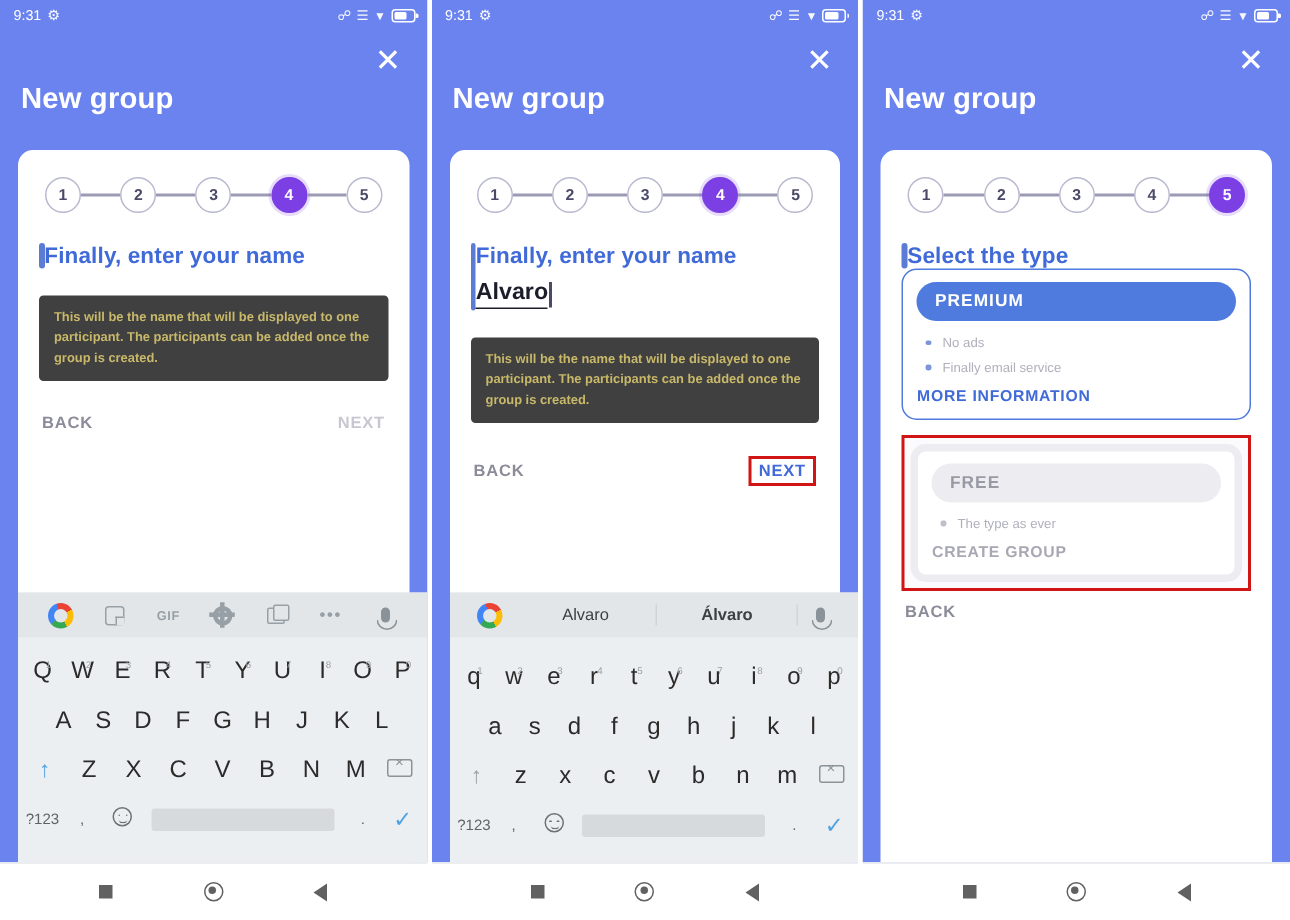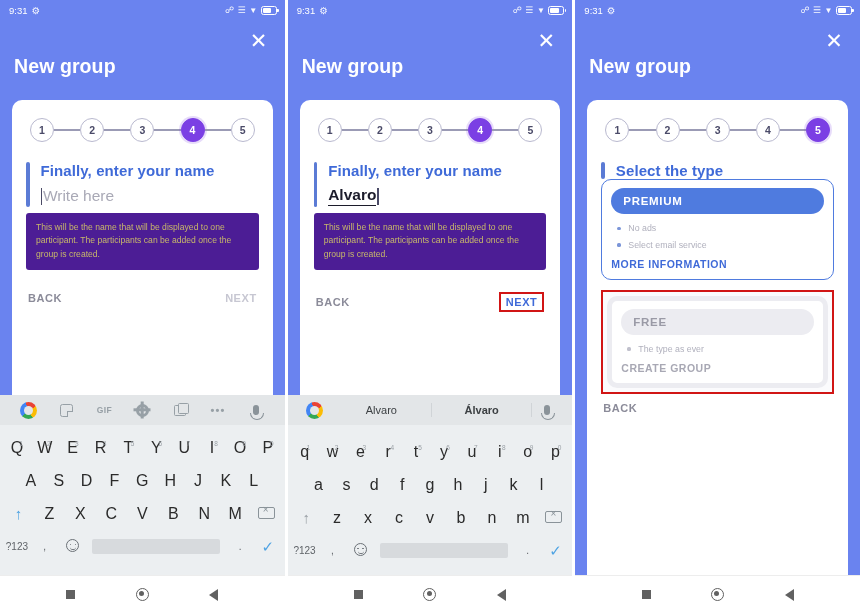--- a/index.html
+++ b/index.html
@@ -81,43 +81,44 @@
   }
   .step.active {
     background: #7b3fe4; border-color: #7b3fe4; color: #fff;
     box-shadow: 0 0 0 2px rgba(123,63,228,.18);
   }
   .step-line { flex: 1 1 auto; height: 1.2px; background: #9b9bb5; }
 
   
   .qblock { display: flex; margin-top: 20px; }
   .qbar { width: 3.5px; border-radius: 2px; background: #5b7bd5; flex: 0 0 auto; }
-  .qbody { flex: 1; padding-left: 11px; }
+  .qbody { flex: 1; }
   .qtitle { font-size: 15px; font-weight: bold; color: #3f6ad8; letter-spacing: .1px; }
   .qinput {
     margin-top: 6px; font-size: 15.5px; color: #a9a9b6;
     display: flex; align-items: center; height: 22px;
   }
   .qinput.filled { color: #1c1c2b; font-weight: bold; }
   .qinput .caret {
     display: inline-block; width: 1.4px; height: 17px;
     background: #4a4a66; margin-right: 1px;
   }
   .qinput .caret.after { margin-right: 0; margin-left: 1px; }
   .underline { border-bottom: 1.6px solid #1c1c2b; padding-bottom: 1px; }
 
   
   .note {
-    margin-top: 6px;
-    background: #4c1d95;
+    margin-top: 18px;
+    background: #404040;
     border-radius: 3px;
     padding: 8px 10px 9px 10px;
     color: #c8b86a;
     font-size: 8.6px;
     line-height: 1.55;
+    font-weight: bold;
   }
 
   
   .actions {
     display: flex; justify-content: space-between; align-items: center;
     margin-top: 22px; padding: 0 2px;
   }
   .act {
     font-size: 11px; font-weight: bold; letter-spacing: .55px;
     color: #8b8b99;
@@ -161,21 +162,21 @@
   .hl-box {
     border: 2.6px solid #d11515;
     padding: 4px;
     margin-top: 10px;
     background: #fbfbfd;
   }
   .hl-box .plan.free { margin-top: 0; border-color: #ececf1; }
 
   
   .keyboard {
-    position: absolute; left: 0; right: 0; bottom: 0; height: 180px;
+    position: absolute; left: 12px; right: 0; bottom: 0; height: 180px;
     background: #eceff1;
   }
   .kb-toolbar {
     height: 30px; background: #e3e6e8;
     display: flex; align-items: center;
     padding: 0 10px; gap: 0;
   }
   .kb-toolbar .slot {
     flex: 1 1 0; display: flex; align-items: center; justify-content: center;
     height: 100%;
@@ -346,24 +347,20 @@
           <div class="step-line"></div>
           <div class="step active">4</div>
           <div class="step-line"></div>
           <div class="step">5</div>
         </div>
 
         <div class="qblock">
           <div class="qbar"></div>
           <div class="qbody">
             <div class="qtitle">Finally, enter your name</div>
-            <div class="qinput">
-              <span class="caret"></span>
-              <span>Write here</span>
-            </div>
           </div>
         </div>
 
         <div class="note">This will be the name that will be displayed to one participant. The participants can be added once the group is created.</div>
 
         <div class="actions">
           <div class="act">BACK</div>
           <div class="act disabled">NEXT</div>
         </div>
       </div>
@@ -608,21 +605,21 @@
           <div class="qbar"></div>
           <div class="qbody">
             <div class="qtitle">Select the type</div>
           </div>
         </div>
 
         <div class="plan">
           <div class="plan-head">PREMIUM</div>
           <ul>
             <li>No ads</li>
-            <li>Select email service</li>
+            <li>Finally email service</li>
           </ul>
           <div class="plan-cta">MORE INFORMATION</div>
         </div>
 
         <div class="hl-box">
           <div class="plan free">
             <div class="plan-head">FREE</div>
             <ul>
               <li>The type as ever</li>
             </ul>

